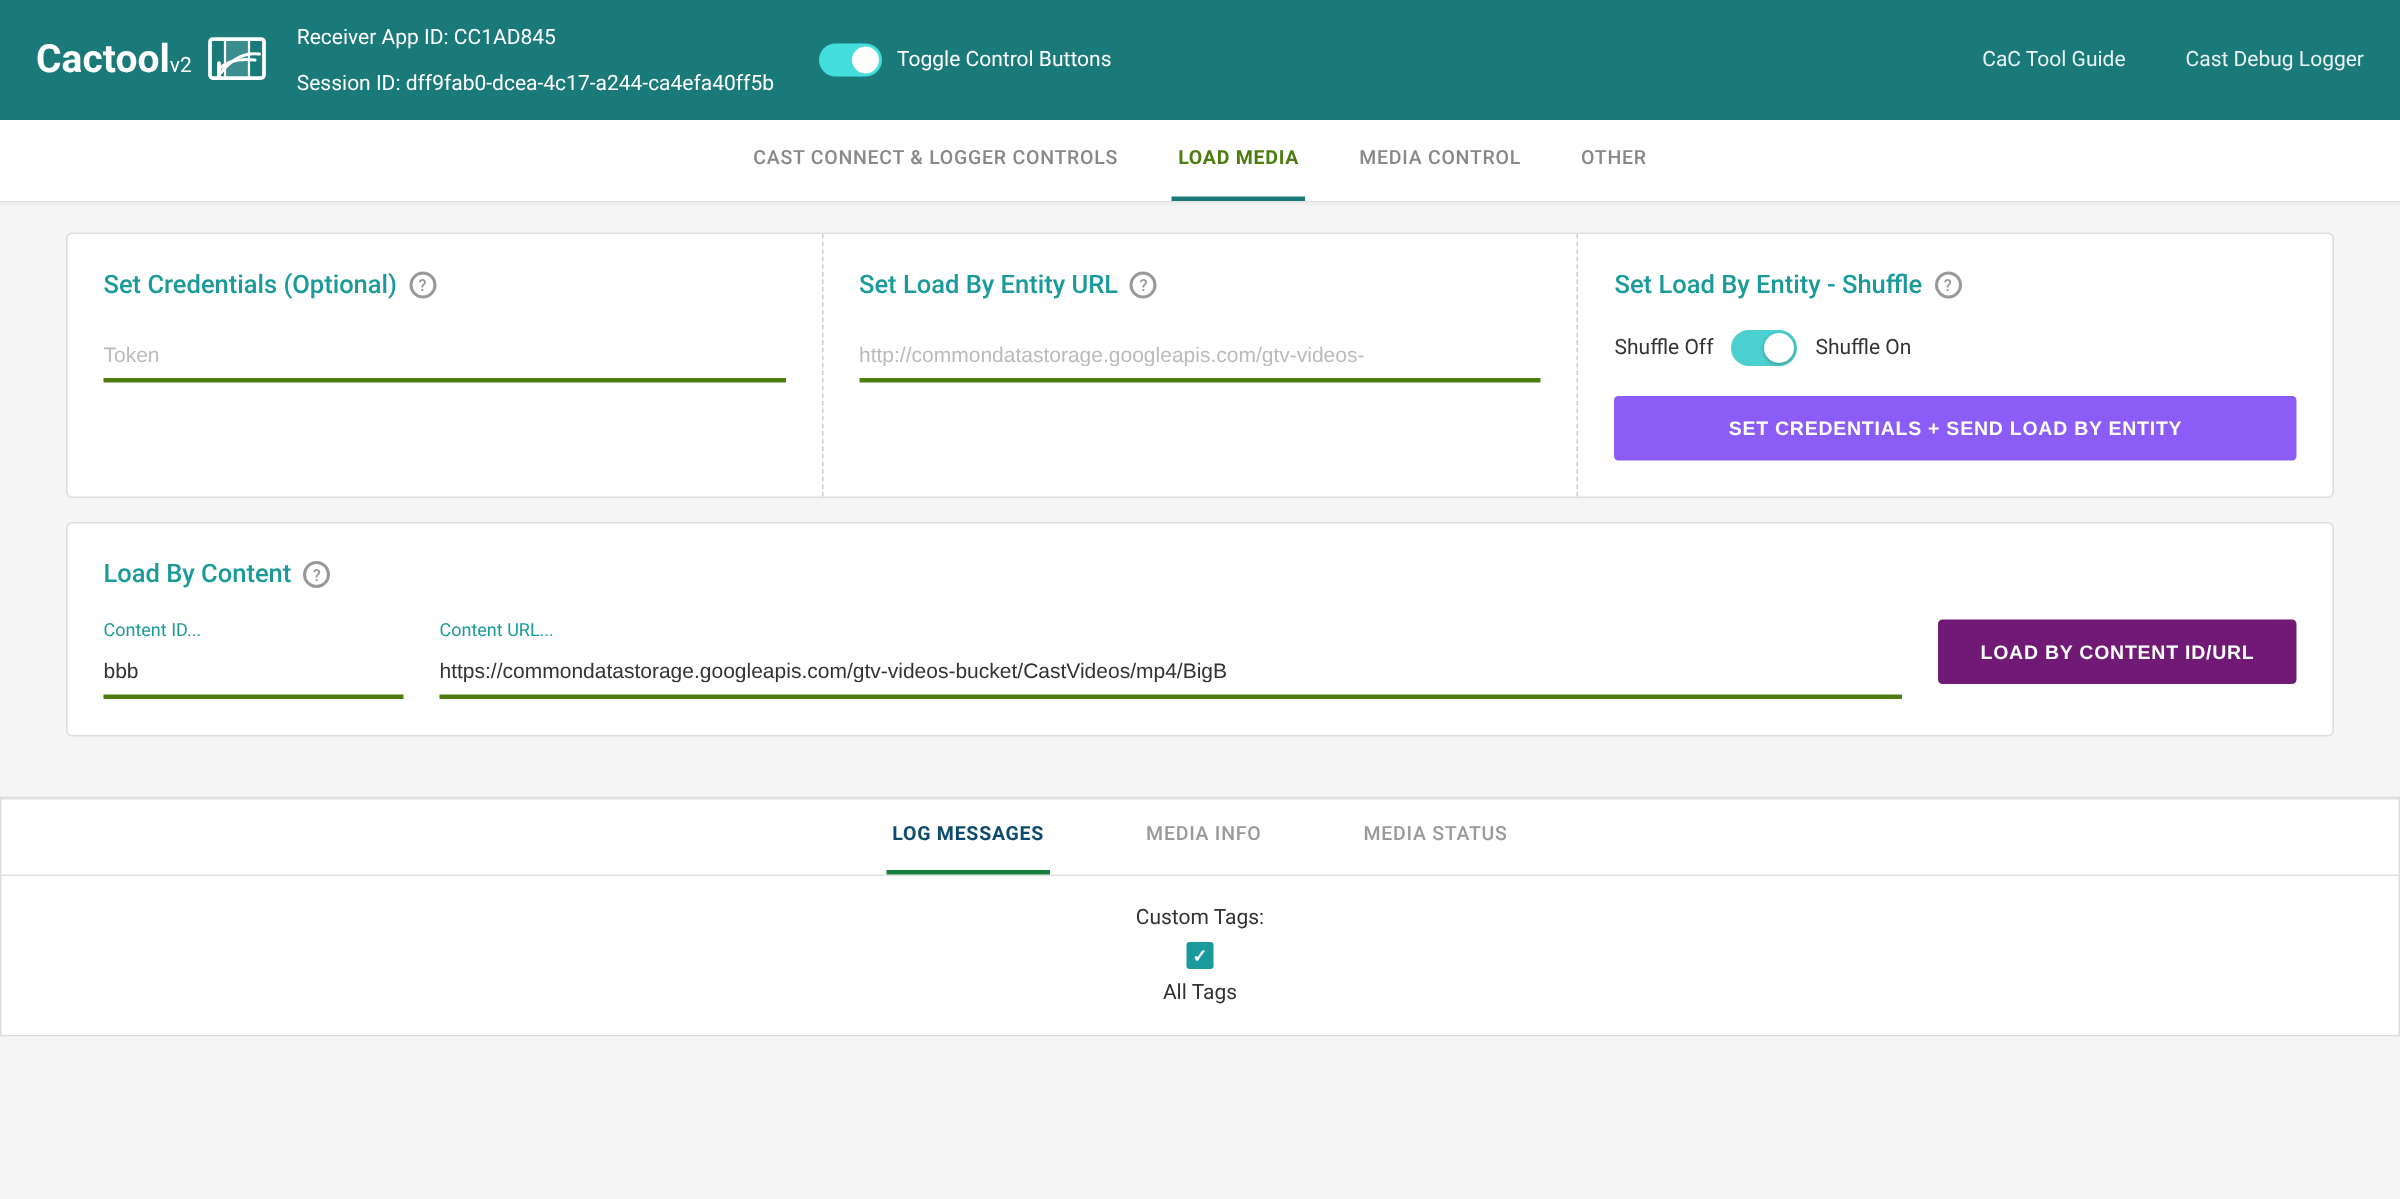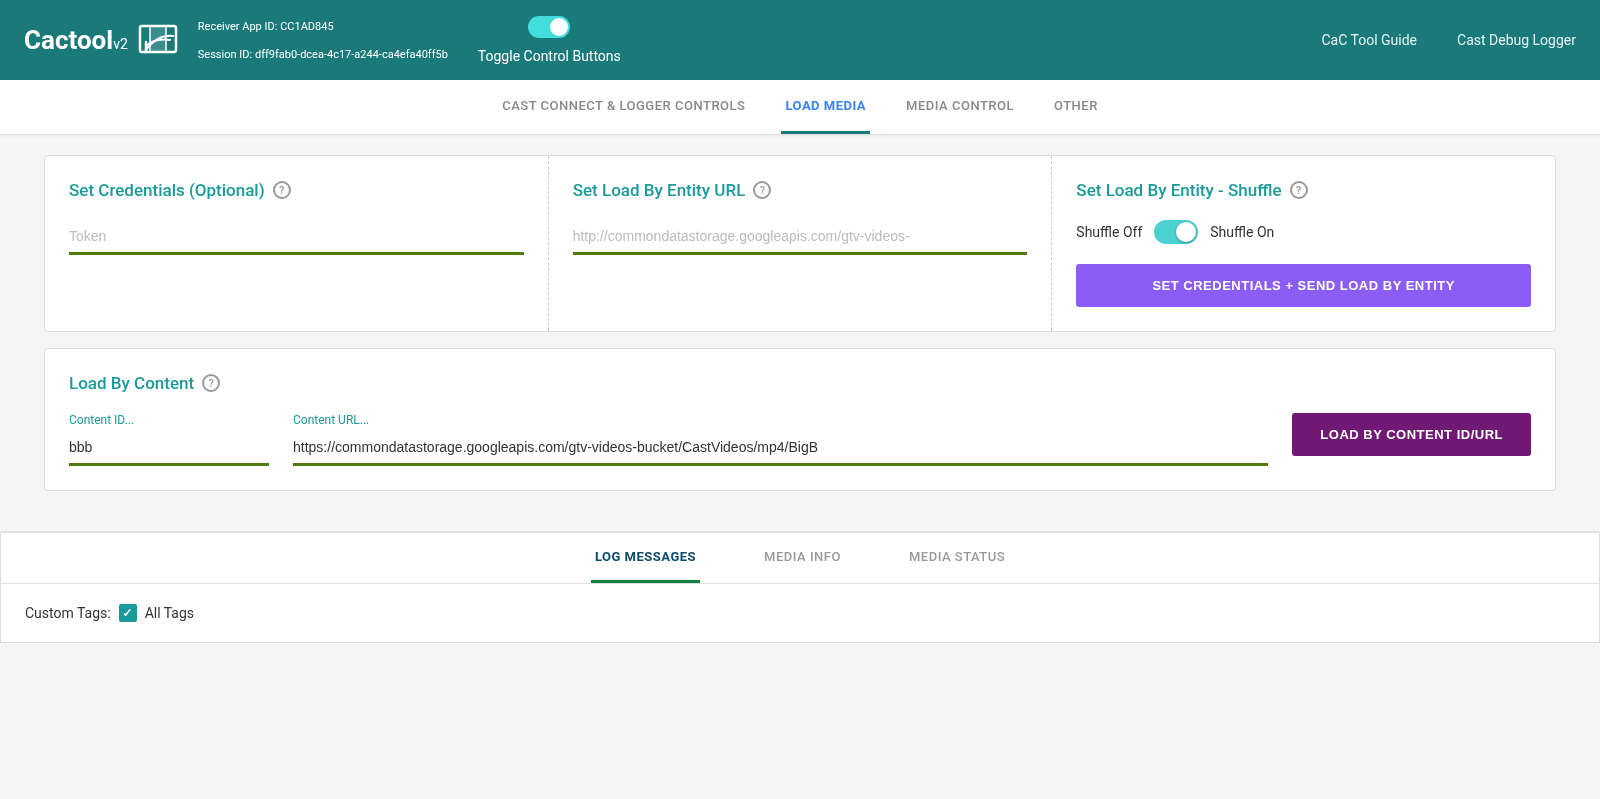--- a/index.html
+++ b/index.html
@@ -30,31 +30,30 @@
       font-weight: 400;
     }
     .cast-icon {
       width: 40px;
       height: 40px;
     }
     .header-session {
       display: flex;
       flex-direction: column;
       gap: 15px;
-      font-size: 11px;
+      font-size: 14px;
       color: white;
     }
     .header-toggle {
       display: flex;
       align-items: center;
       gap: 10px;
       margin-left: 10px;
       font-size: 14px;
       color: white;
-      flex-direction: column;
     }
     .toggle-switch {
       position: relative;
       width: 42px;
       height: 22px;
       display: inline-block;
     }
     .toggle-slider {
       position: absolute;
       inset: 0;
@@ -98,21 +97,21 @@
       padding: 18px 4px;
       font-size: 13px;
       font-weight: 500;
       color: #888;
       cursor: pointer;
       border-bottom: 3px solid transparent;
       letter-spacing: 0.5px;
       text-transform: uppercase;
     }
     .main-tab.active {
-      color: #3b82f6;
+      color: #4d7c0f;
       border-bottom: 3px solid #1a7a7a;
       font-weight: 700;
     }
 
     
     .content {
       padding: 20px 24px;
       max-width: 1560px;
       margin: 0 auto;
     }
@@ -276,20 +275,21 @@
       font-weight: 700;
     }
     .bottom-content {
       padding: 20px 24px;
     }
     .custom-tags-row {
       display: flex;
       align-items: center;
       gap: 8px;
       font-size: 14px;
+      flex-direction: column;
     }
     .checkbox-teal {
       width: 18px;
       height: 18px;
       background: #1a9a9a;
       border-radius: 2px;
       display: inline-flex;
       align-items: center;
       justify-content: center;
       cursor: pointer;

